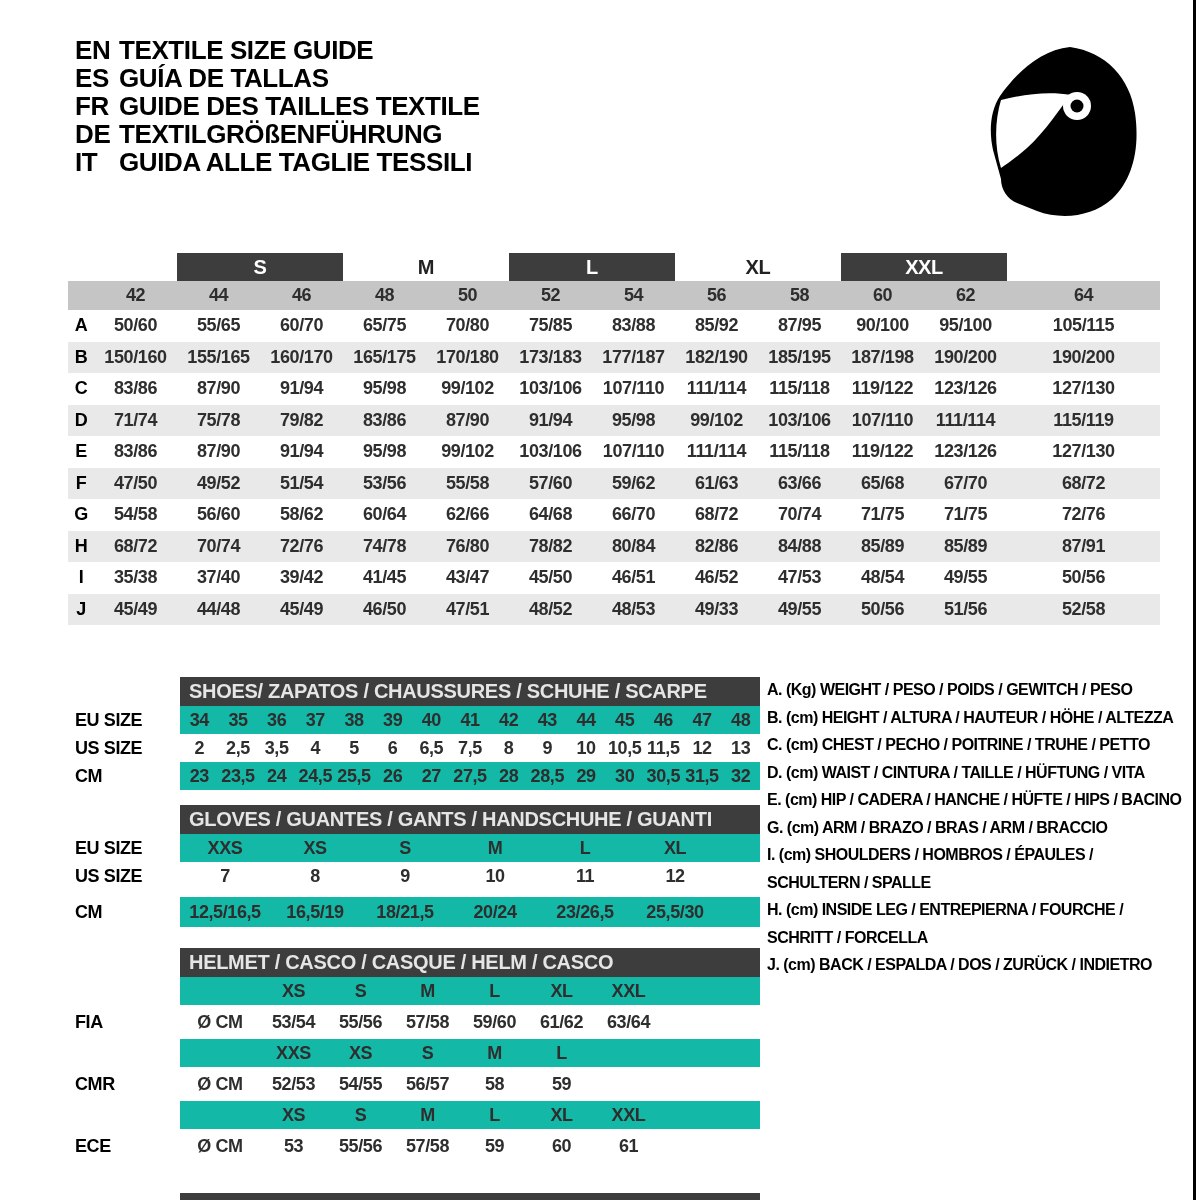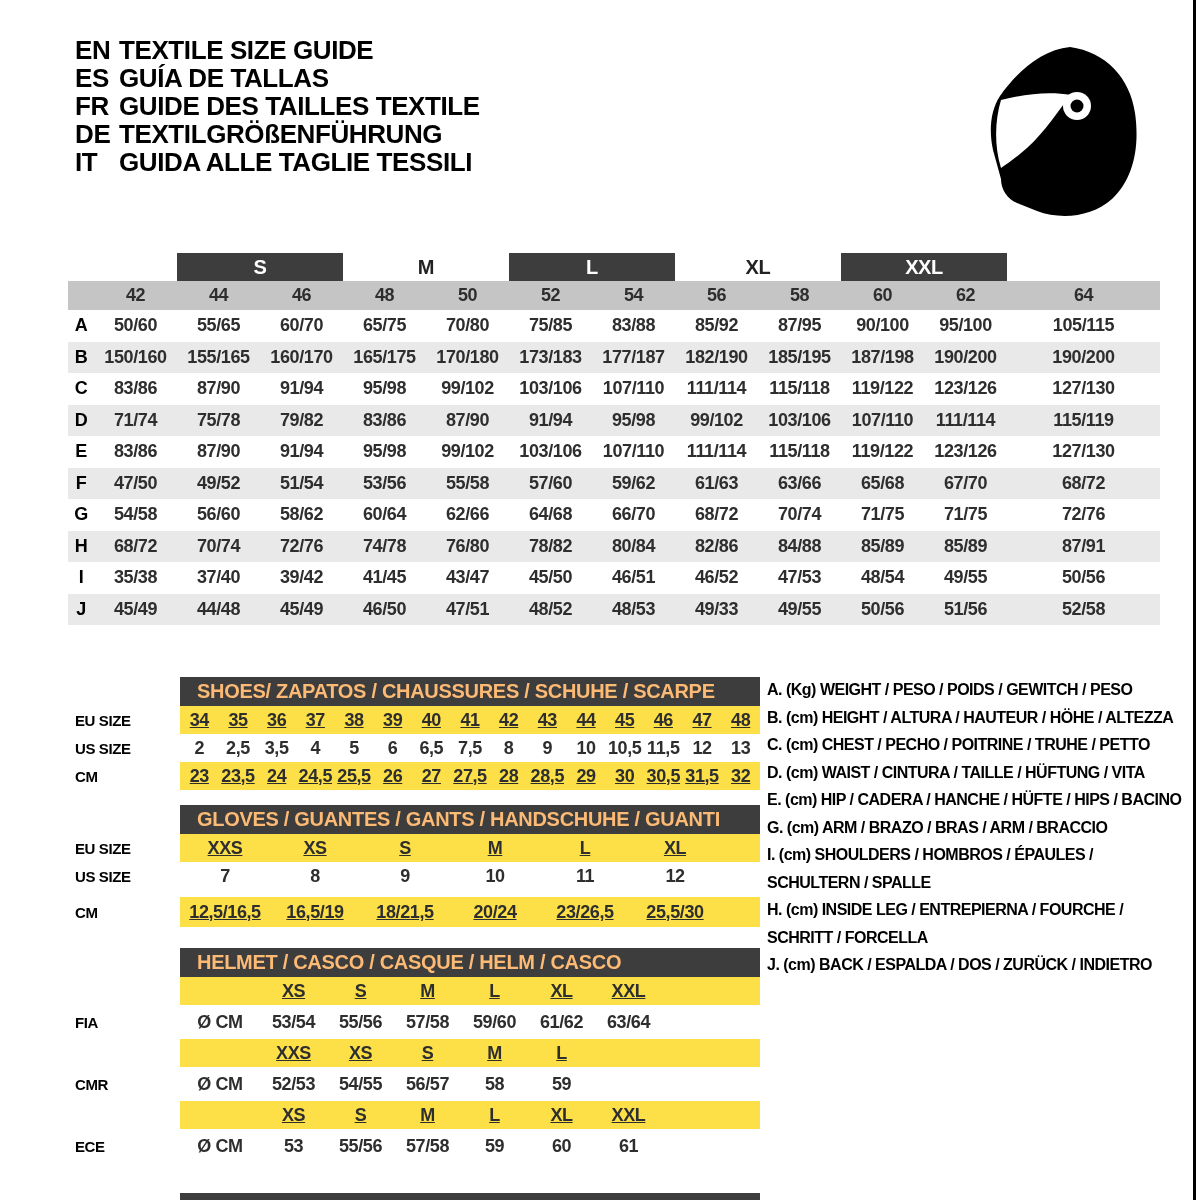--- a/index.html
+++ b/index.html
@@ -24,26 +24,26 @@
   .pos-xl{grid-column:9 / span 2;} .pos-xxl{grid-column:11 / span 2;}
   .num-row{background:#c5c5c5;height:29px;font-size:18px;color:#2e2e2e;}
   .mt-row{height:31.5px;font-size:18px;color:#2e2e2e;}
   .mt-row.alt{background:#e9e9e9;}
   .row-letter{text-align:center;color:#000;}
   .cell{text-align:center;}
 
   
   .section{position:absolute;left:68px;width:692px;}
   .shoes{top:677px;} .gloves{top:805px;} .helmets{top:948px;}
-  .sec-header{margin-left:112px;width:580px;height:29px;background:#3d3d3d;color:#fdba74;
-              font-size:20px;line-height:29px;padding-left:17px;box-sizing:border-box;letter-spacing:-0.3px;}
+  .sec-header{margin-left:112px;width:580px;height:29px;background:#3d3d3d;color:#e5e5e5;
+              font-size:20px;line-height:29px;padding-left:9px;box-sizing:border-box;letter-spacing:-0.3px;}
   .sec-row{display:grid;grid-template-columns:112px 580px;align-items:center;}
-  .sec-label{padding-left:7px;font-size:15px;}
+  .sec-label{padding-left:7px;font-size:18px;}
   .band{display:grid;align-items:center;font-size:18px;color:#2e2e2e;height:100%;}
-  .gray{background:#fde047;text-decoration:underline;}
+  .gray{background:#14b8a6;}
   .h28{height:28px;} .h30{height:30px;} .h34{height:34px;}
   .mt6{margin-top:7px;}
   .grid15{grid-template-columns:repeat(15,1fr);}
   .grid6{grid-template-columns:repeat(6,90px);}
   .helgrid{grid-template-columns:80px repeat(6,67px);}
 
   
   .legend{position:absolute;left:767px;top:676px;width:400px;font-size:16px;line-height:27.5px;letter-spacing:-0.5px;}
   .legend-item{white-space:pre;}
 

